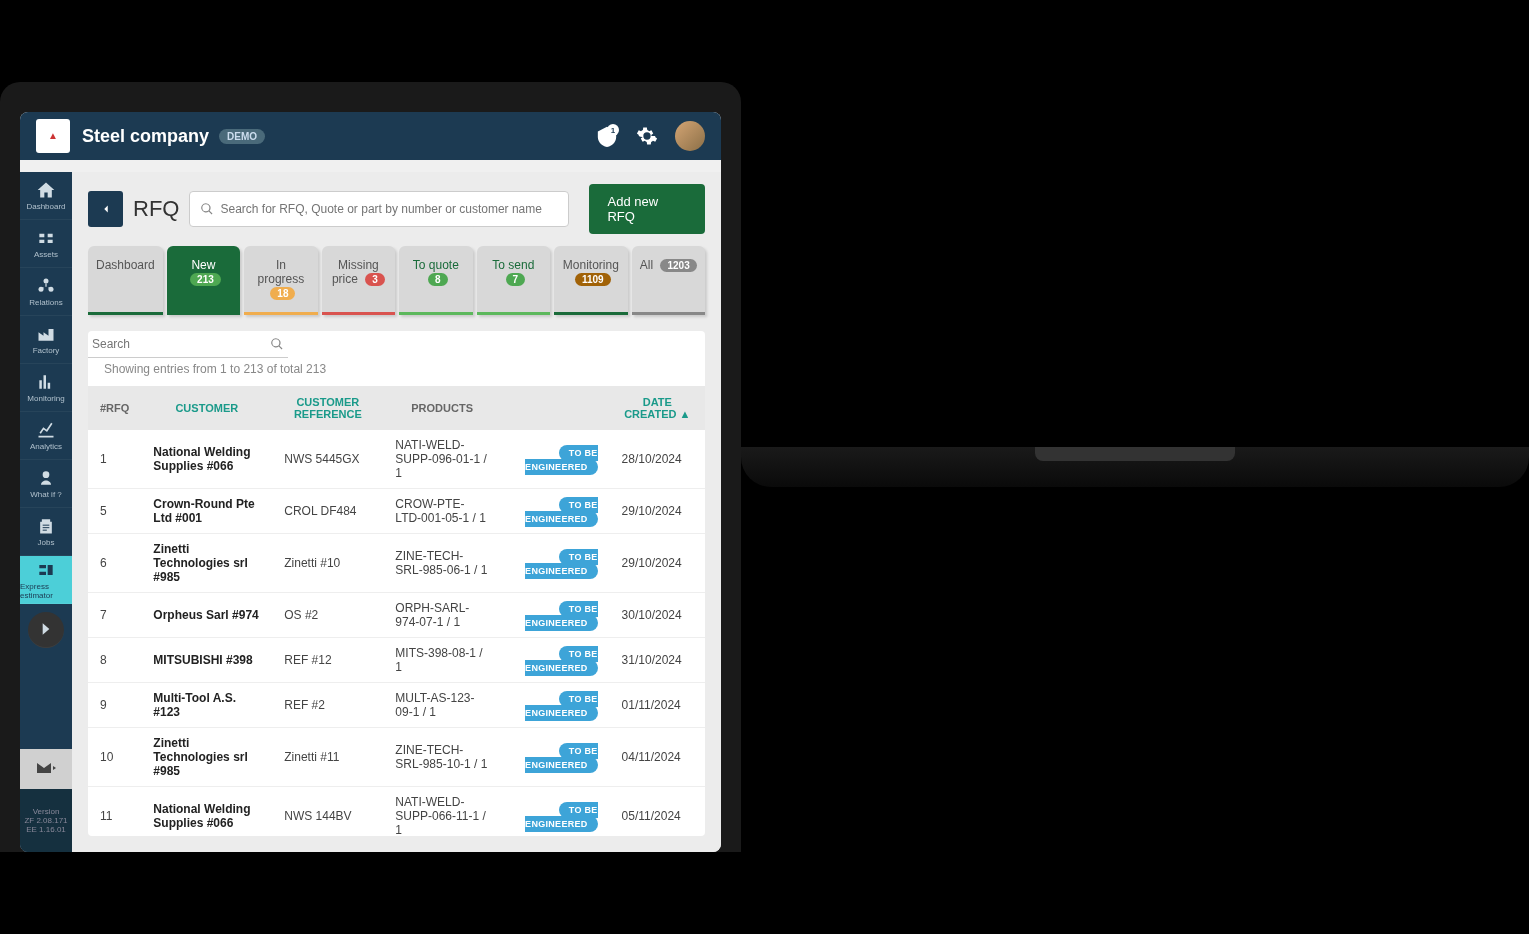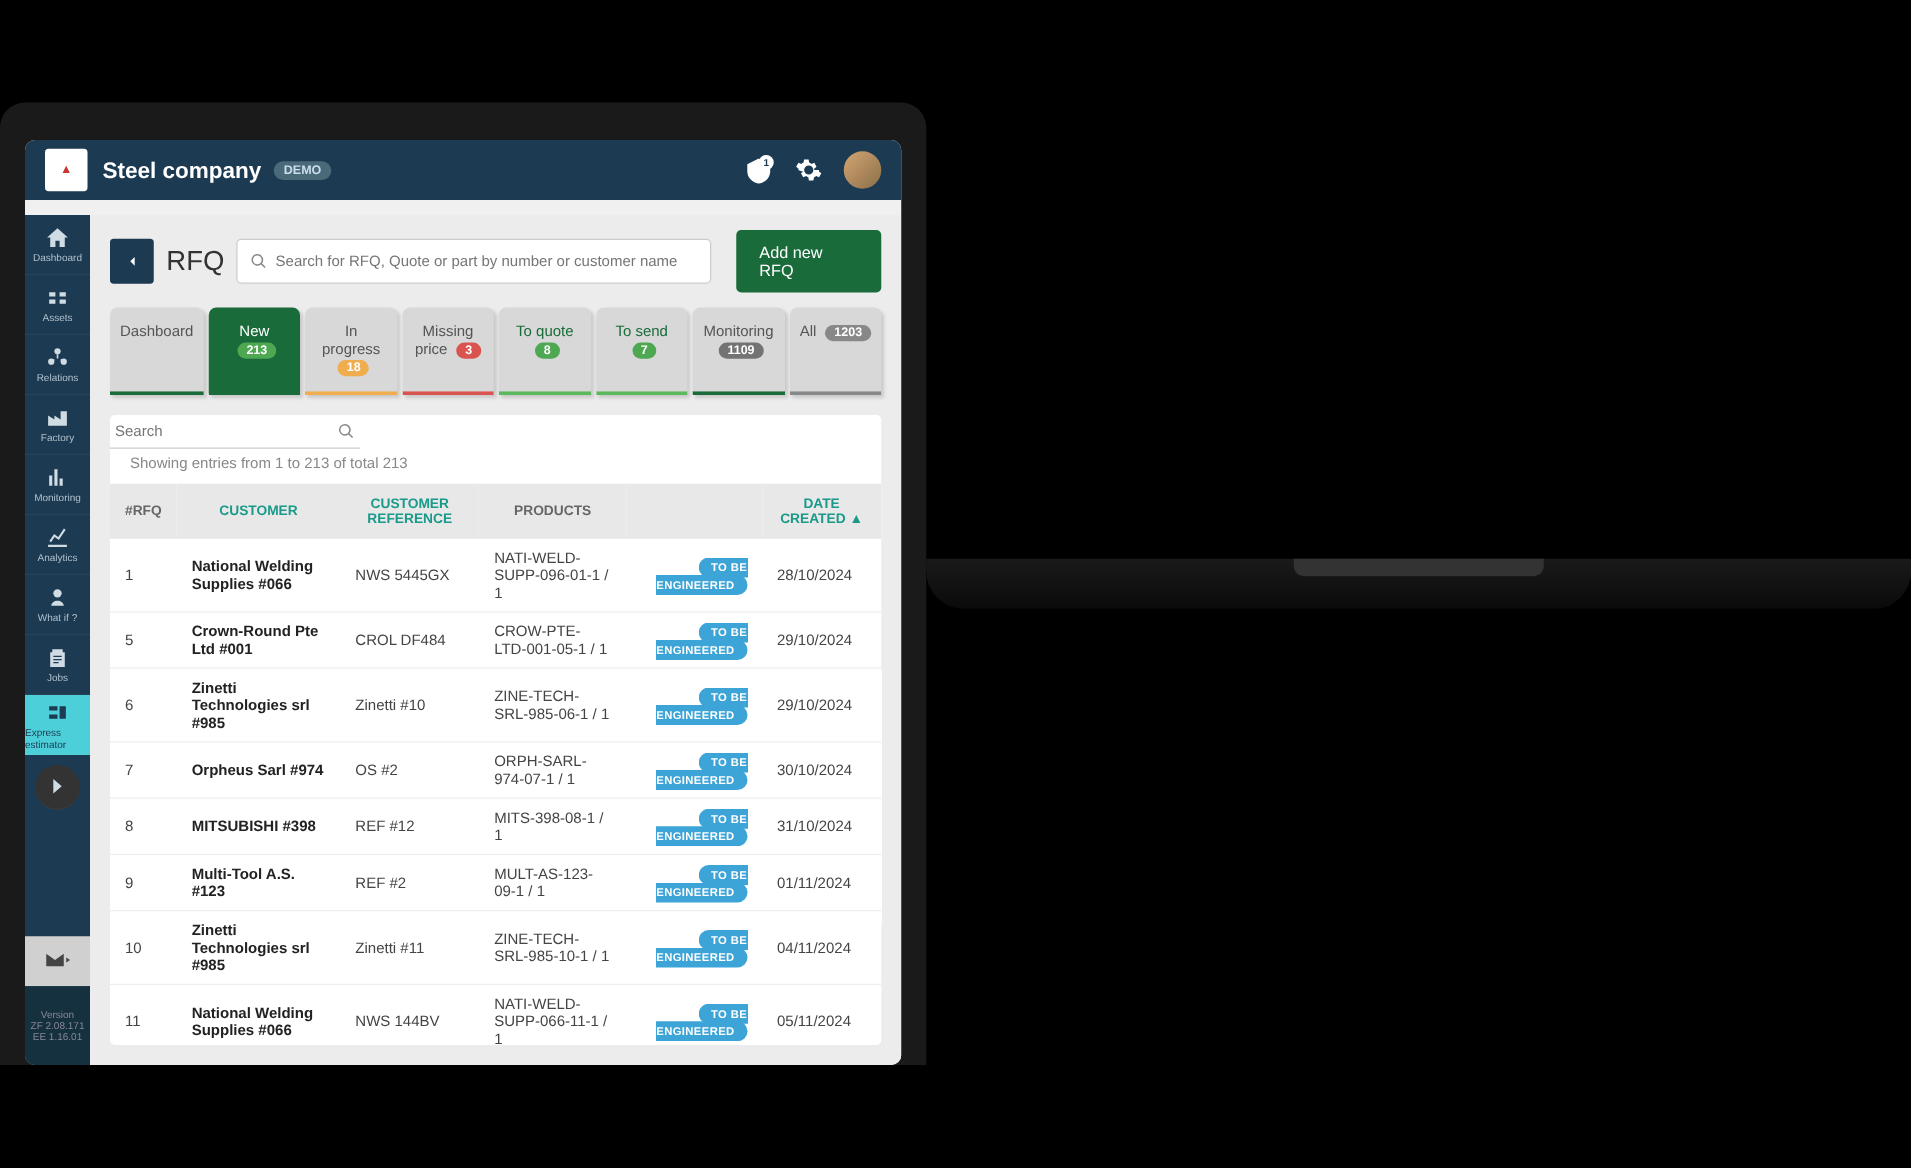--- a/index.html
+++ b/index.html
@@ -46,21 +46,21 @@
     .tab.progress { border-bottom-color: #f0ad4e; }
     .tab.missing { border-bottom-color: #d9534f; }
     .tab.quote { border-bottom-color: #5cb85c; color: #1a6b3a; }
     .tab.send { border-bottom-color: #5cb85c; color: #1a6b3a; }
     .tab.completed { border-bottom-color: #1a6b3a; }
     .tab.all { border-bottom-color: #888; }
     .tab-count { display: inline-block; padding: 1px 7px; border-radius: 9px; font-size: 10px; font-weight: 600; margin-left: 4px; }
     .count-green { background: #4ea852; color: #fff; }
     .count-orange { background: #f0ad4e; color: #fff; }
     .count-red { background: #d9534f; color: #fff; }
-    .count-dark { background: #737373; color: #fff; }
+    .count-dark { background: #a16207; color: #fff; }
     .count-gray { background: #888; color: #fff; }
     .content-card { background: #fff; margin: 16px; border-radius: 4px; flex: 1; overflow: auto; display: flex; flex-direction: column; }
     .table-search { }
     .table-search-box { width: 200px; border: none; border-bottom: 1px solid #ccc; padding: 6px 24px 6px 4px; font-size: 12px; outline: none; position: relative; }
     .table-search-wrap { position: relative; display: inline-block; }
     .table-search-wrap svg { position: absolute; right: 4px; top: 6px; width: 14px; height: 14px; fill: #888; }
     .entries-info { padding: 4px 16px 10px; font-size: 12px; color: #888; }
     table { width: 100%; border-collapse: collapse; font-size: 12px; }
     thead th { background: #e8e8e8; padding: 10px 12px; text-align: center; font-weight: 600; color: #666; font-size: 11px; text-transform: uppercase; }
     thead th.sortable { color: #1a9a8a; cursor: pointer; }

